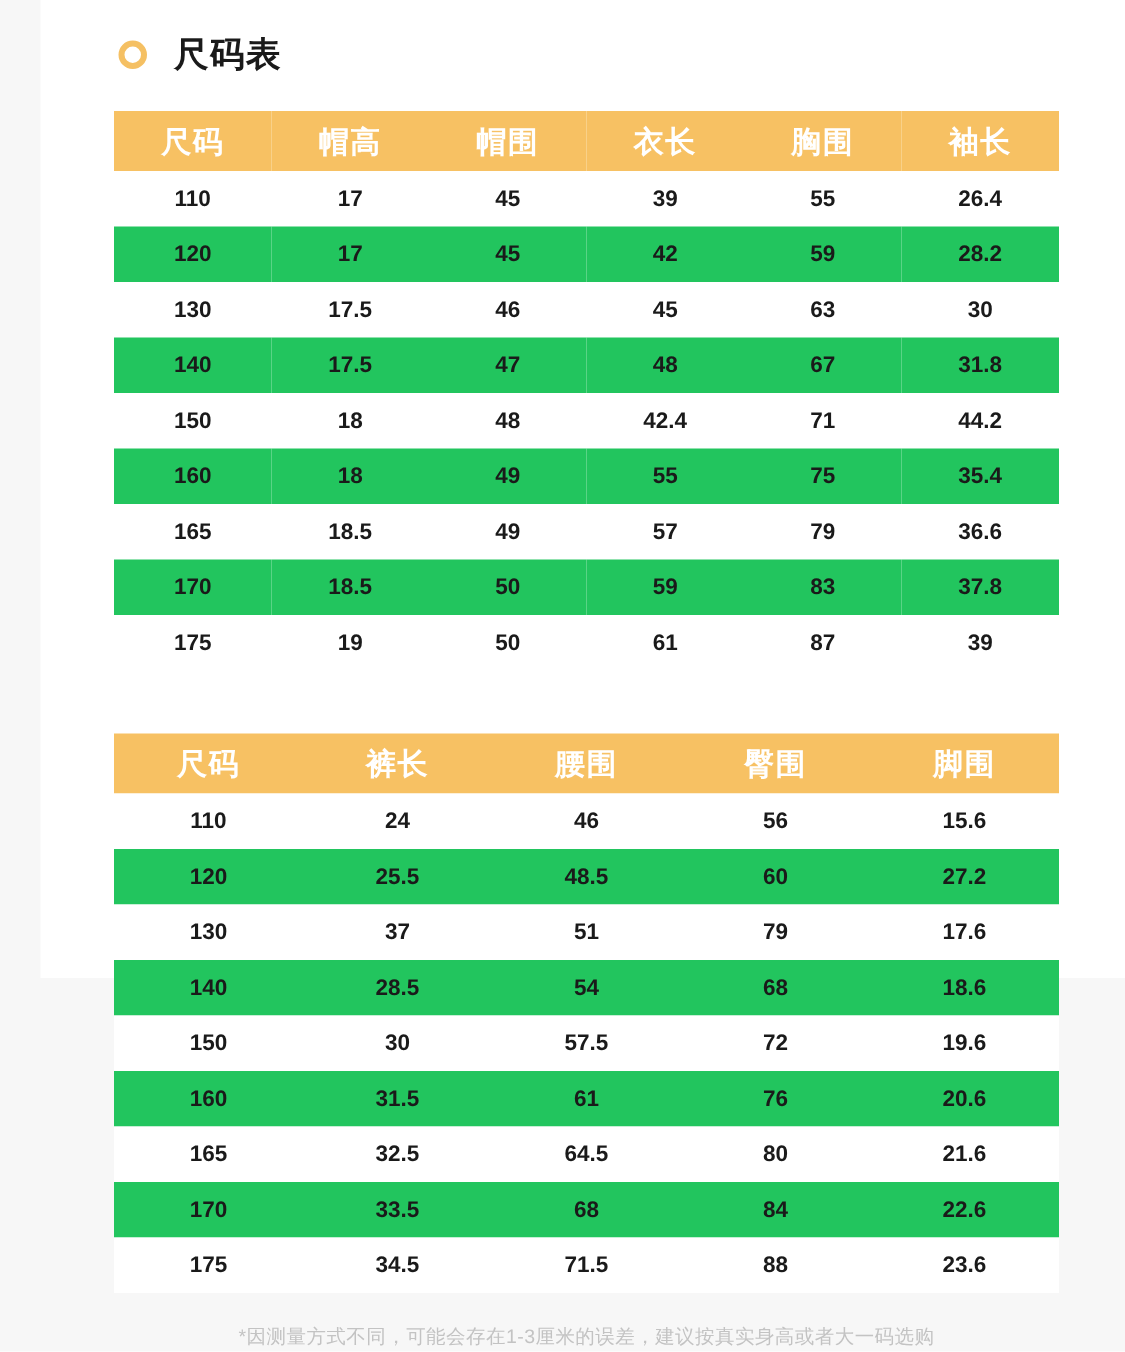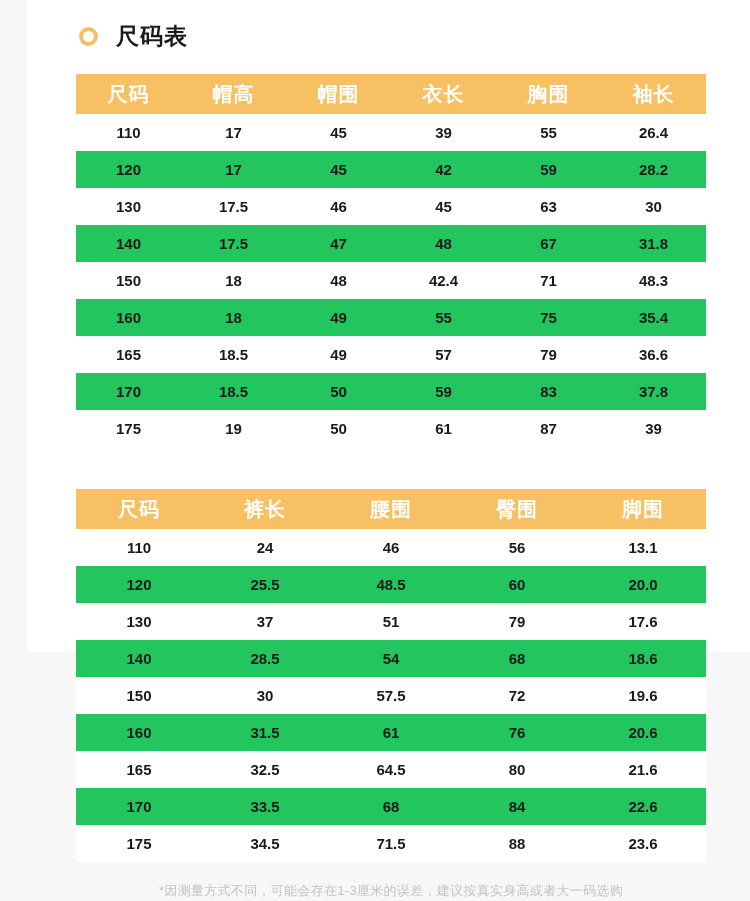--- a/index.html
+++ b/index.html
@@ -144,21 +144,21 @@
             <td>48</td>
             <td>67</td>
             <td>31.8</td>
           </tr>
           <tr>
             <td>150</td>
             <td>18</td>
             <td>48</td>
             <td>42.4</td>
             <td>71</td>
-            <td>48.3</td>
+            <td>44.2</td>
           </tr>
           <tr class="alt">
             <td>160</td>
             <td>18</td>
             <td>49</td>
             <td>55</td>
             <td>75</td>
             <td>35.4</td>
           </tr>
           <tr>
@@ -199,28 +199,28 @@
             <th>臀围</th>
             <th>脚围</th>
           </tr>
       </thead>
       <tbody id="body-1">
           <tr>
             <td>110</td>
             <td>24</td>
             <td>46</td>
             <td>56</td>
-            <td>13.1</td>
+            <td>15.6</td>
           </tr>
           <tr class="alt">
             <td>120</td>
             <td>25.5</td>
             <td>48.5</td>
             <td>60</td>
-            <td>20.0</td>
+            <td>27.2</td>
           </tr>
           <tr>
             <td>130</td>
             <td>37</td>
             <td>51</td>
             <td>79</td>
             <td>17.6</td>
           </tr>
           <tr class="alt">
             <td>140</td>

